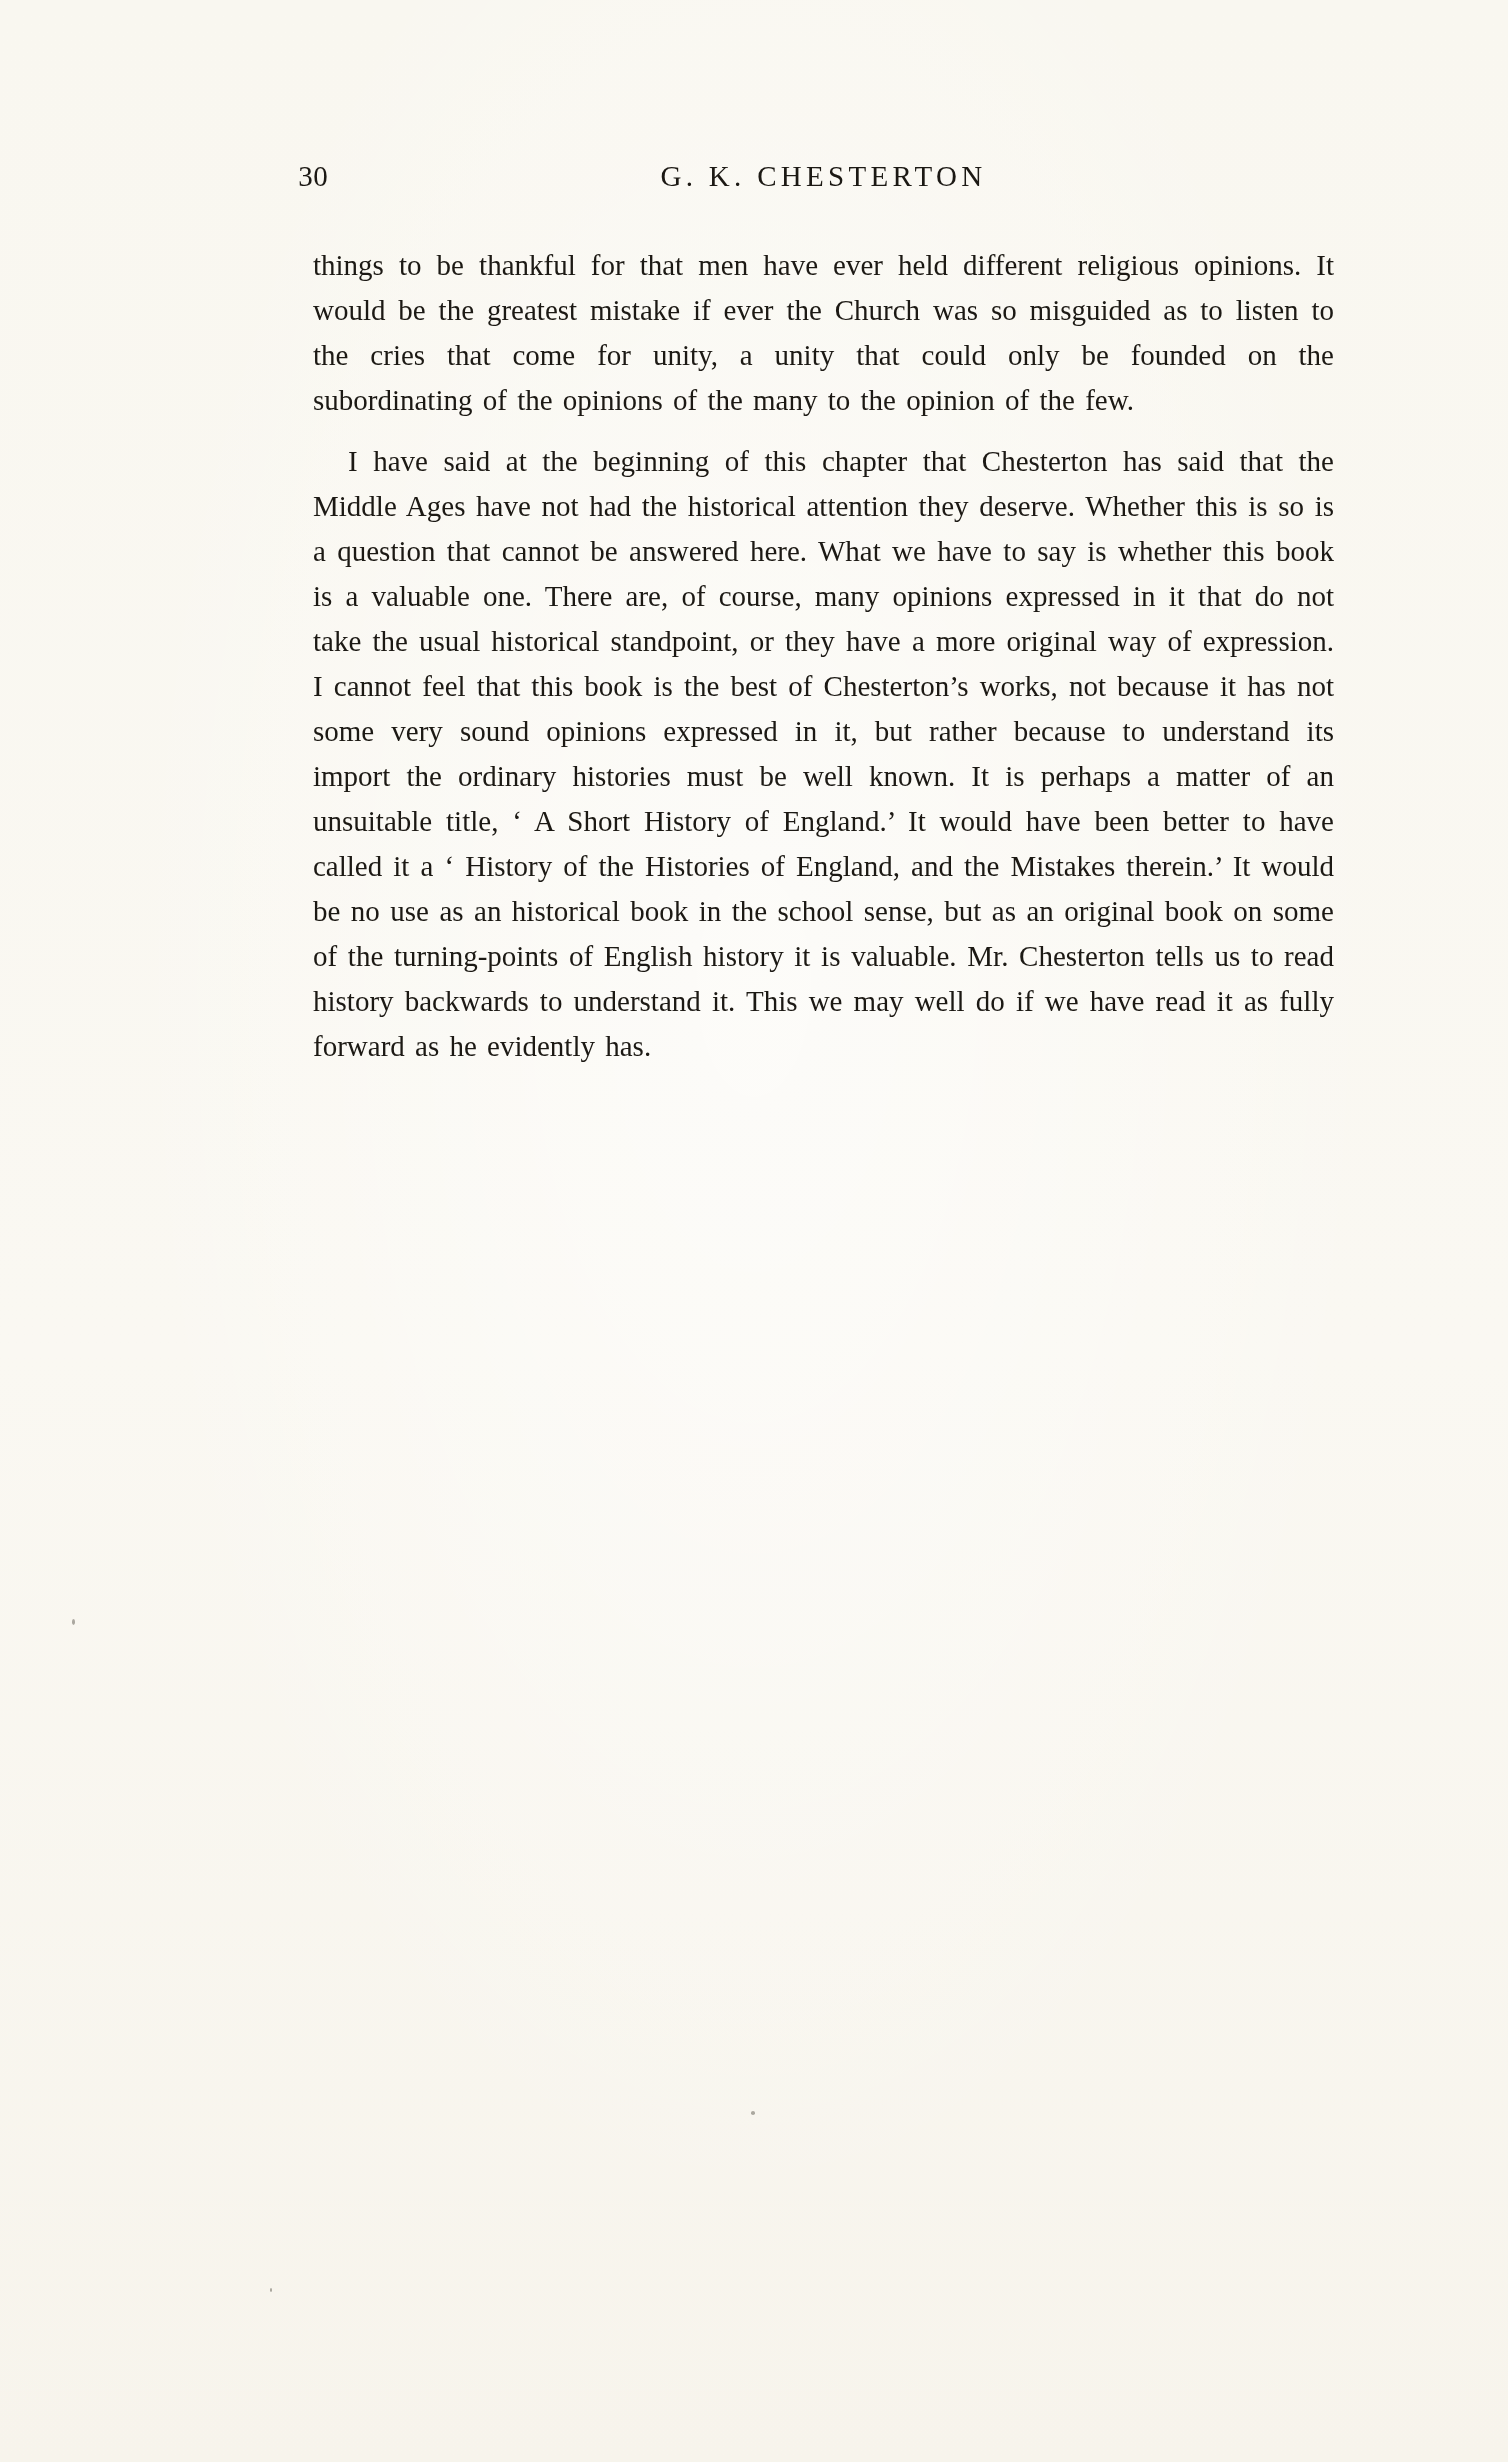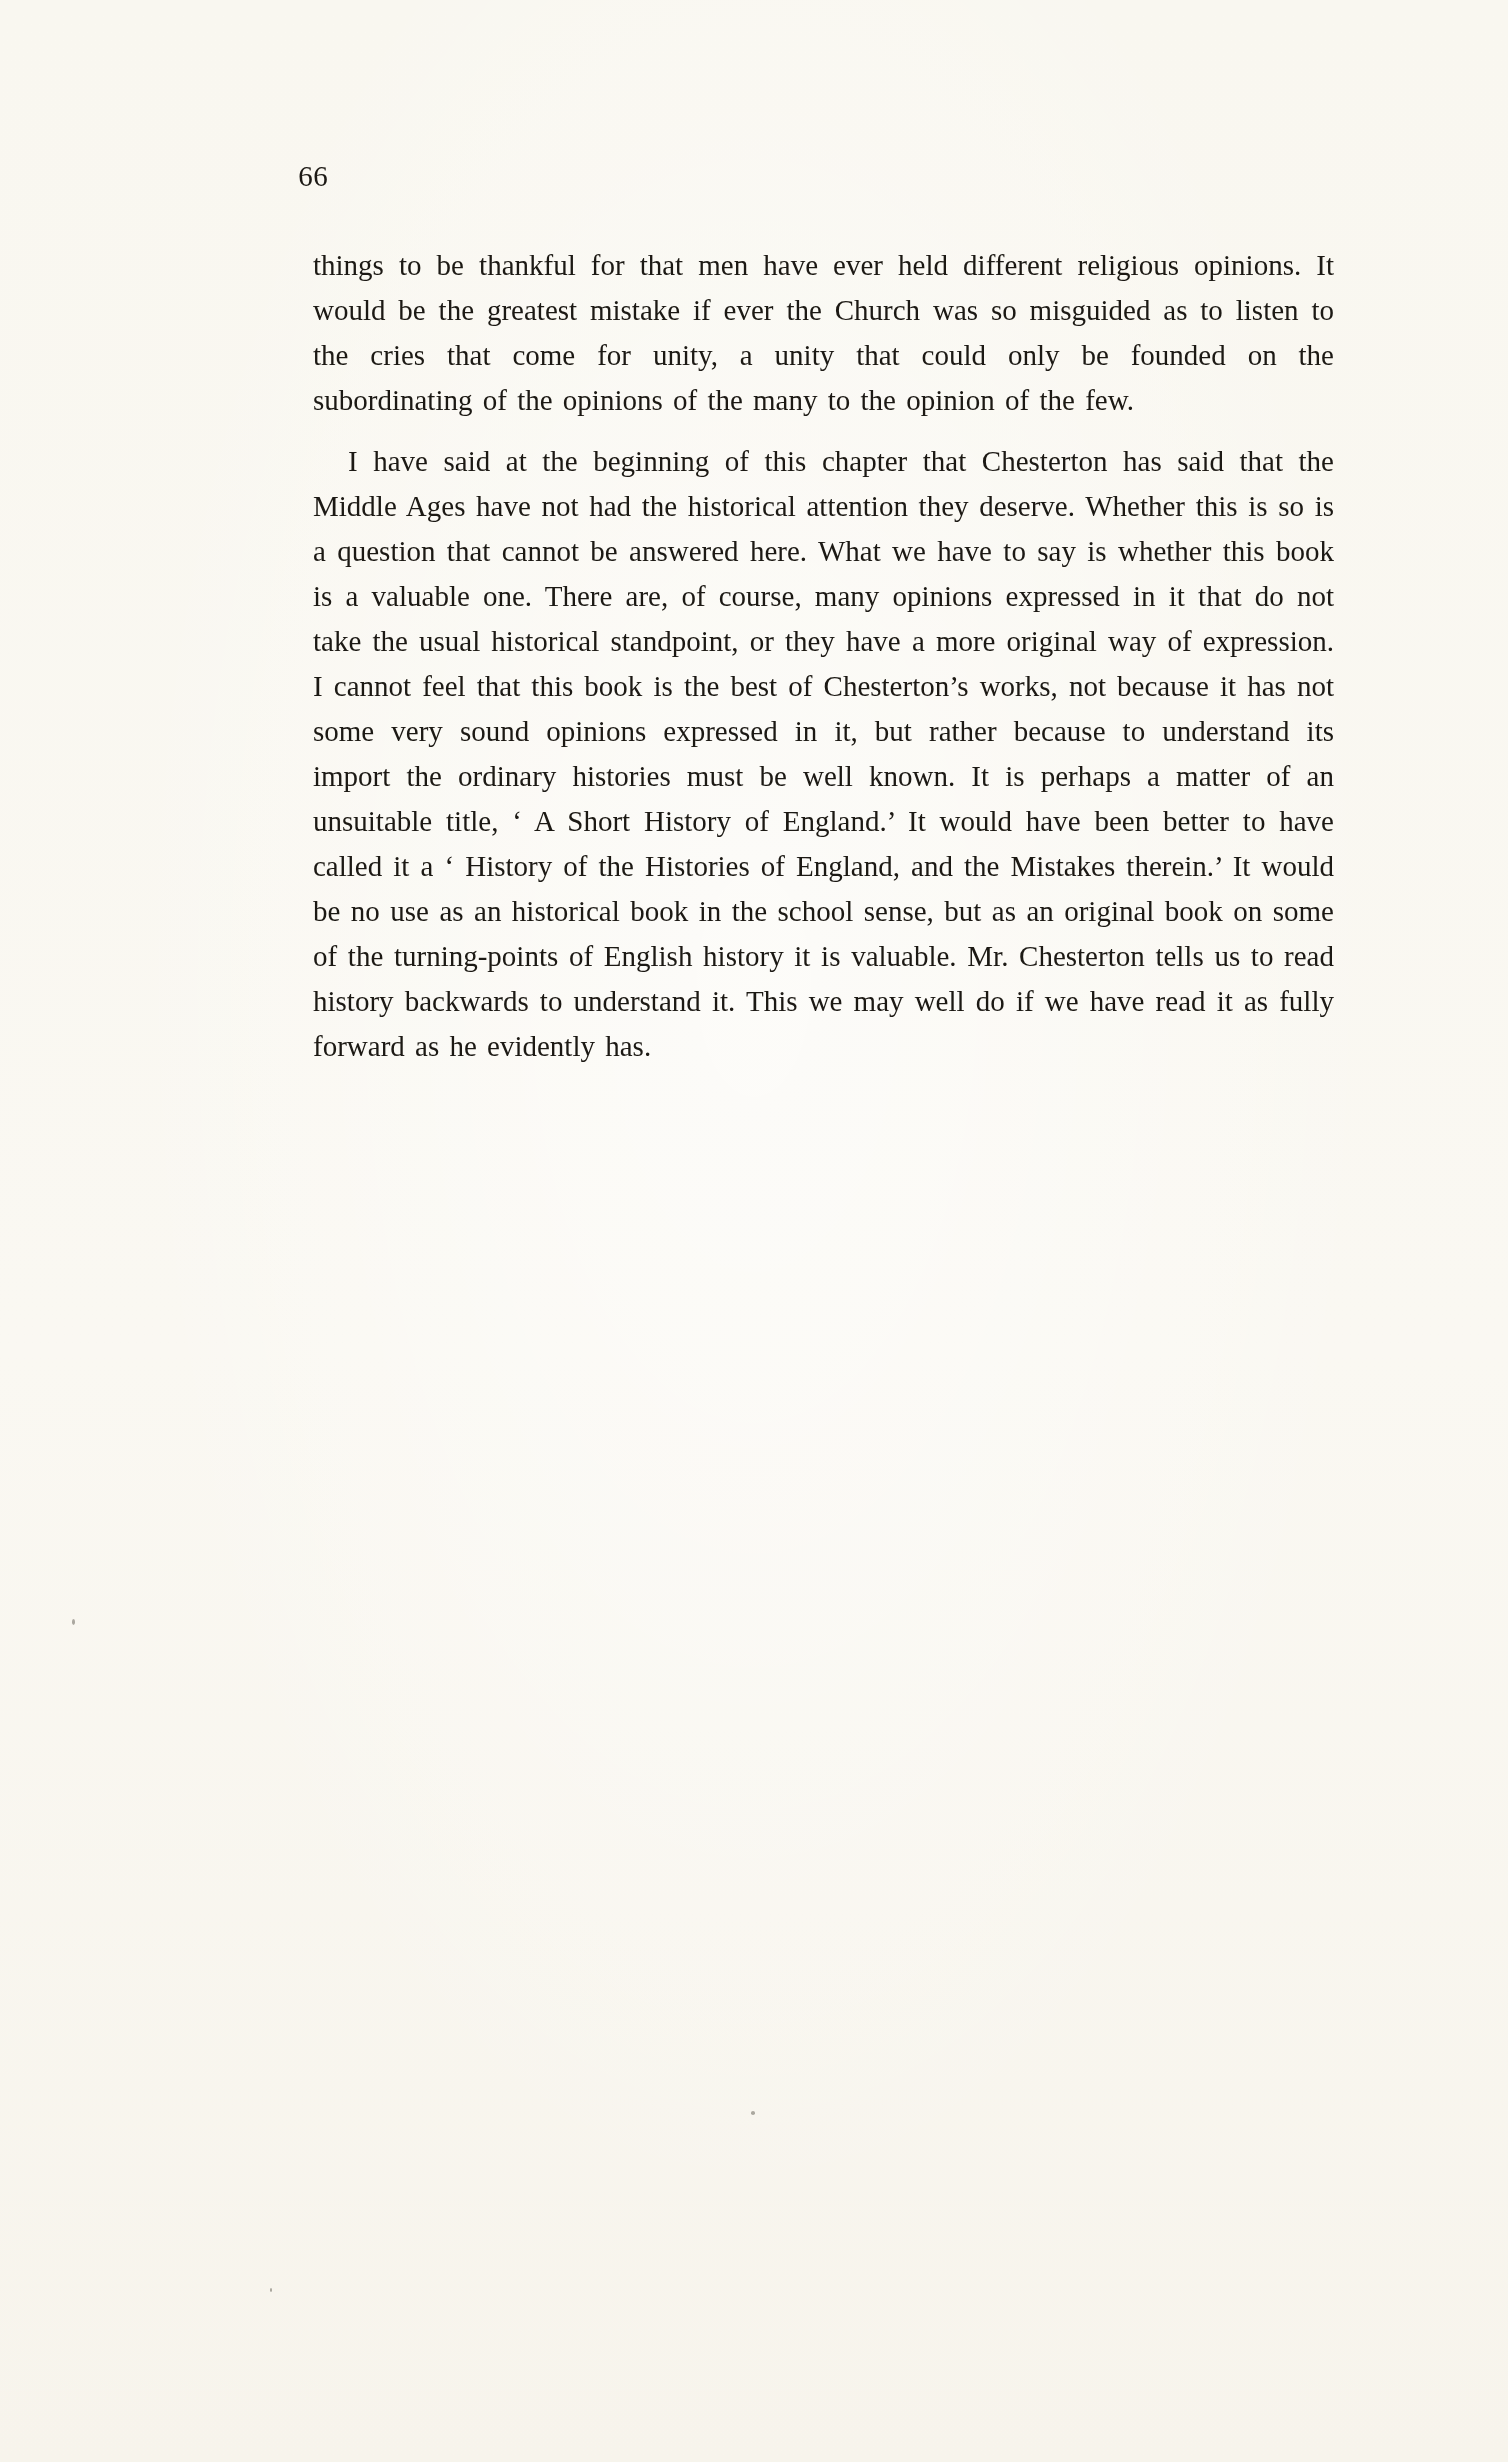--- a/index.html
+++ b/index.html
@@ -72,21 +72,22 @@
   .speck.s1 { left: 72px;  top: 1619px; width: 3px;  height: 5.5px; }
   .speck.s2 { left: 751px; top: 2111px; width: 4.3px;  height: 3.7px; }
   .speck.s3 { left: 270px;  top: 2288px; width: 2.4px;  height: 4.3px; }
 </style>
 </head>
 <body>
 
 <div class="page-surface"></div>
 
 <header class="header-row">
-  <span class="page-number">66</span>
+  <span class="page-number">30</span>
+  <span class="running-title">G. K. CHESTERTON</span>
 </header>
 
 <main class="body-text">
   <p>things to be thankful for that men have ever held different religious opinions.  It would be the greatest mistake if ever the Church was so misguided as to listen to the cries that come for unity, a unity that could only be founded on the subordinating of the opinions of the many to the opinion of the few.</p>
   <p class="indented">I have said at the beginning of this chapter that Chesterton has said that the Middle Ages have not had the historical attention they deserve.  Whether this is so is a question that cannot be answered here.  What we have to say is whether this book is a valuable one.  There are, of course, many opinions expressed in it that do not take the usual historical standpoint, or they have a more original way of expression.  I cannot feel that this book is the best of Chesterton’s works, not because it has not some very sound opinions expressed in it, but rather because to understand its import the ordinary histories must be well known.  It is perhaps a matter of an unsuitable title, ‘ A Short History of England.’  It would have been better to have called it a ‘ History of the Histories of England, and the Mistakes therein.’  It would be no use as an historical book in the school sense, but as an original book on some of the turning-points of English history it is valuable.  Mr. Chesterton tells us to read history backwards to understand it.  This we may well do if we have read it as fully forward as he evidently has.</p>
 </main>
 
 <span class="speck s1"></span>
 <span class="speck s2"></span>
 <span class="speck s3"></span>

